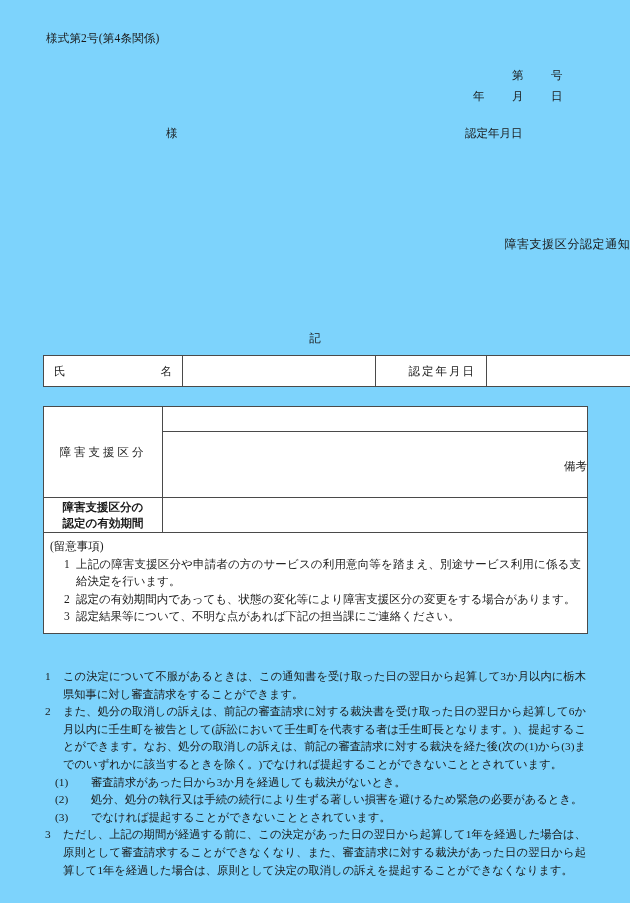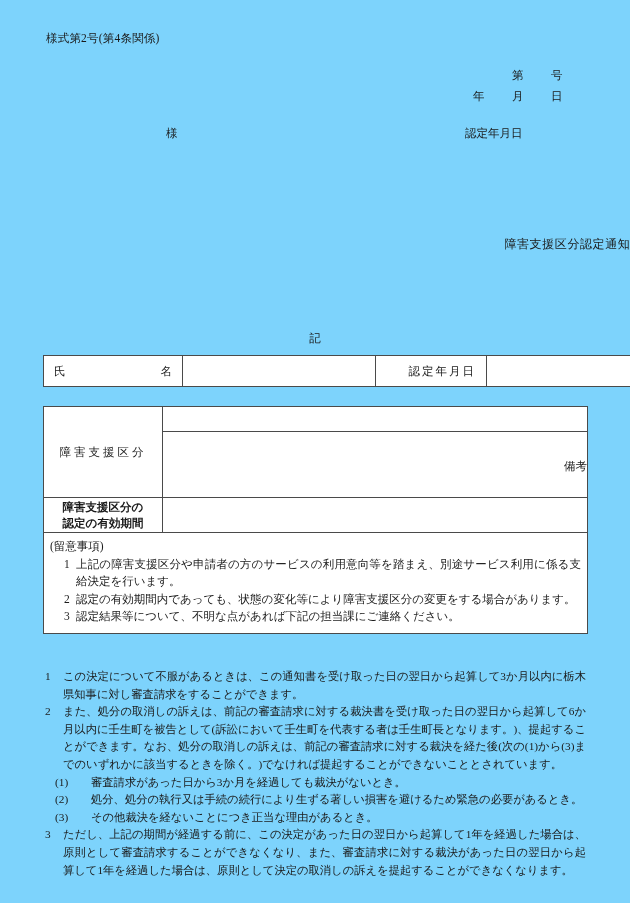--- a/index.html
+++ b/index.html
@@ -330,21 +330,21 @@
     <div class="appeal-sub">
       <span class="appeal-sub-num">(1)</span>
       <span class="appeal-sub-text">審査請求があった日から3か月を経過しても裁決がないとき。</span>
     </div>
     <div class="appeal-sub">
       <span class="appeal-sub-num">(2)</span>
       <span class="appeal-sub-text">処分、処分の執行又は手続の続行により生ずる著しい損害を避けるため緊急の必要があるとき。</span>
     </div>
     <div class="appeal-sub">
       <span class="appeal-sub-num">(3)</span>
-      <span class="appeal-sub-text">その他裁決を経ないことにつき正当な理由があるとき。</span>
+      <span class="appeal-sub-text">でなければ提起することができないこととされています。</span>
     </div>
 
     <div class="appeal-item">
       <span class="appeal-num">3</span>
       <span class="appeal-text">ただし、上記の期間が経過する前に、この決定があった日の翌日から起算して1年を経過した場合は、原則として審査請求することができなくなり、また、審査請求に対する裁決があった日の翌日から起算して1年を経過した場合は、原則として決定の取消しの訴えを提起することができなくなります。</span>
     </div>
   </div>
 
 </div>
 

